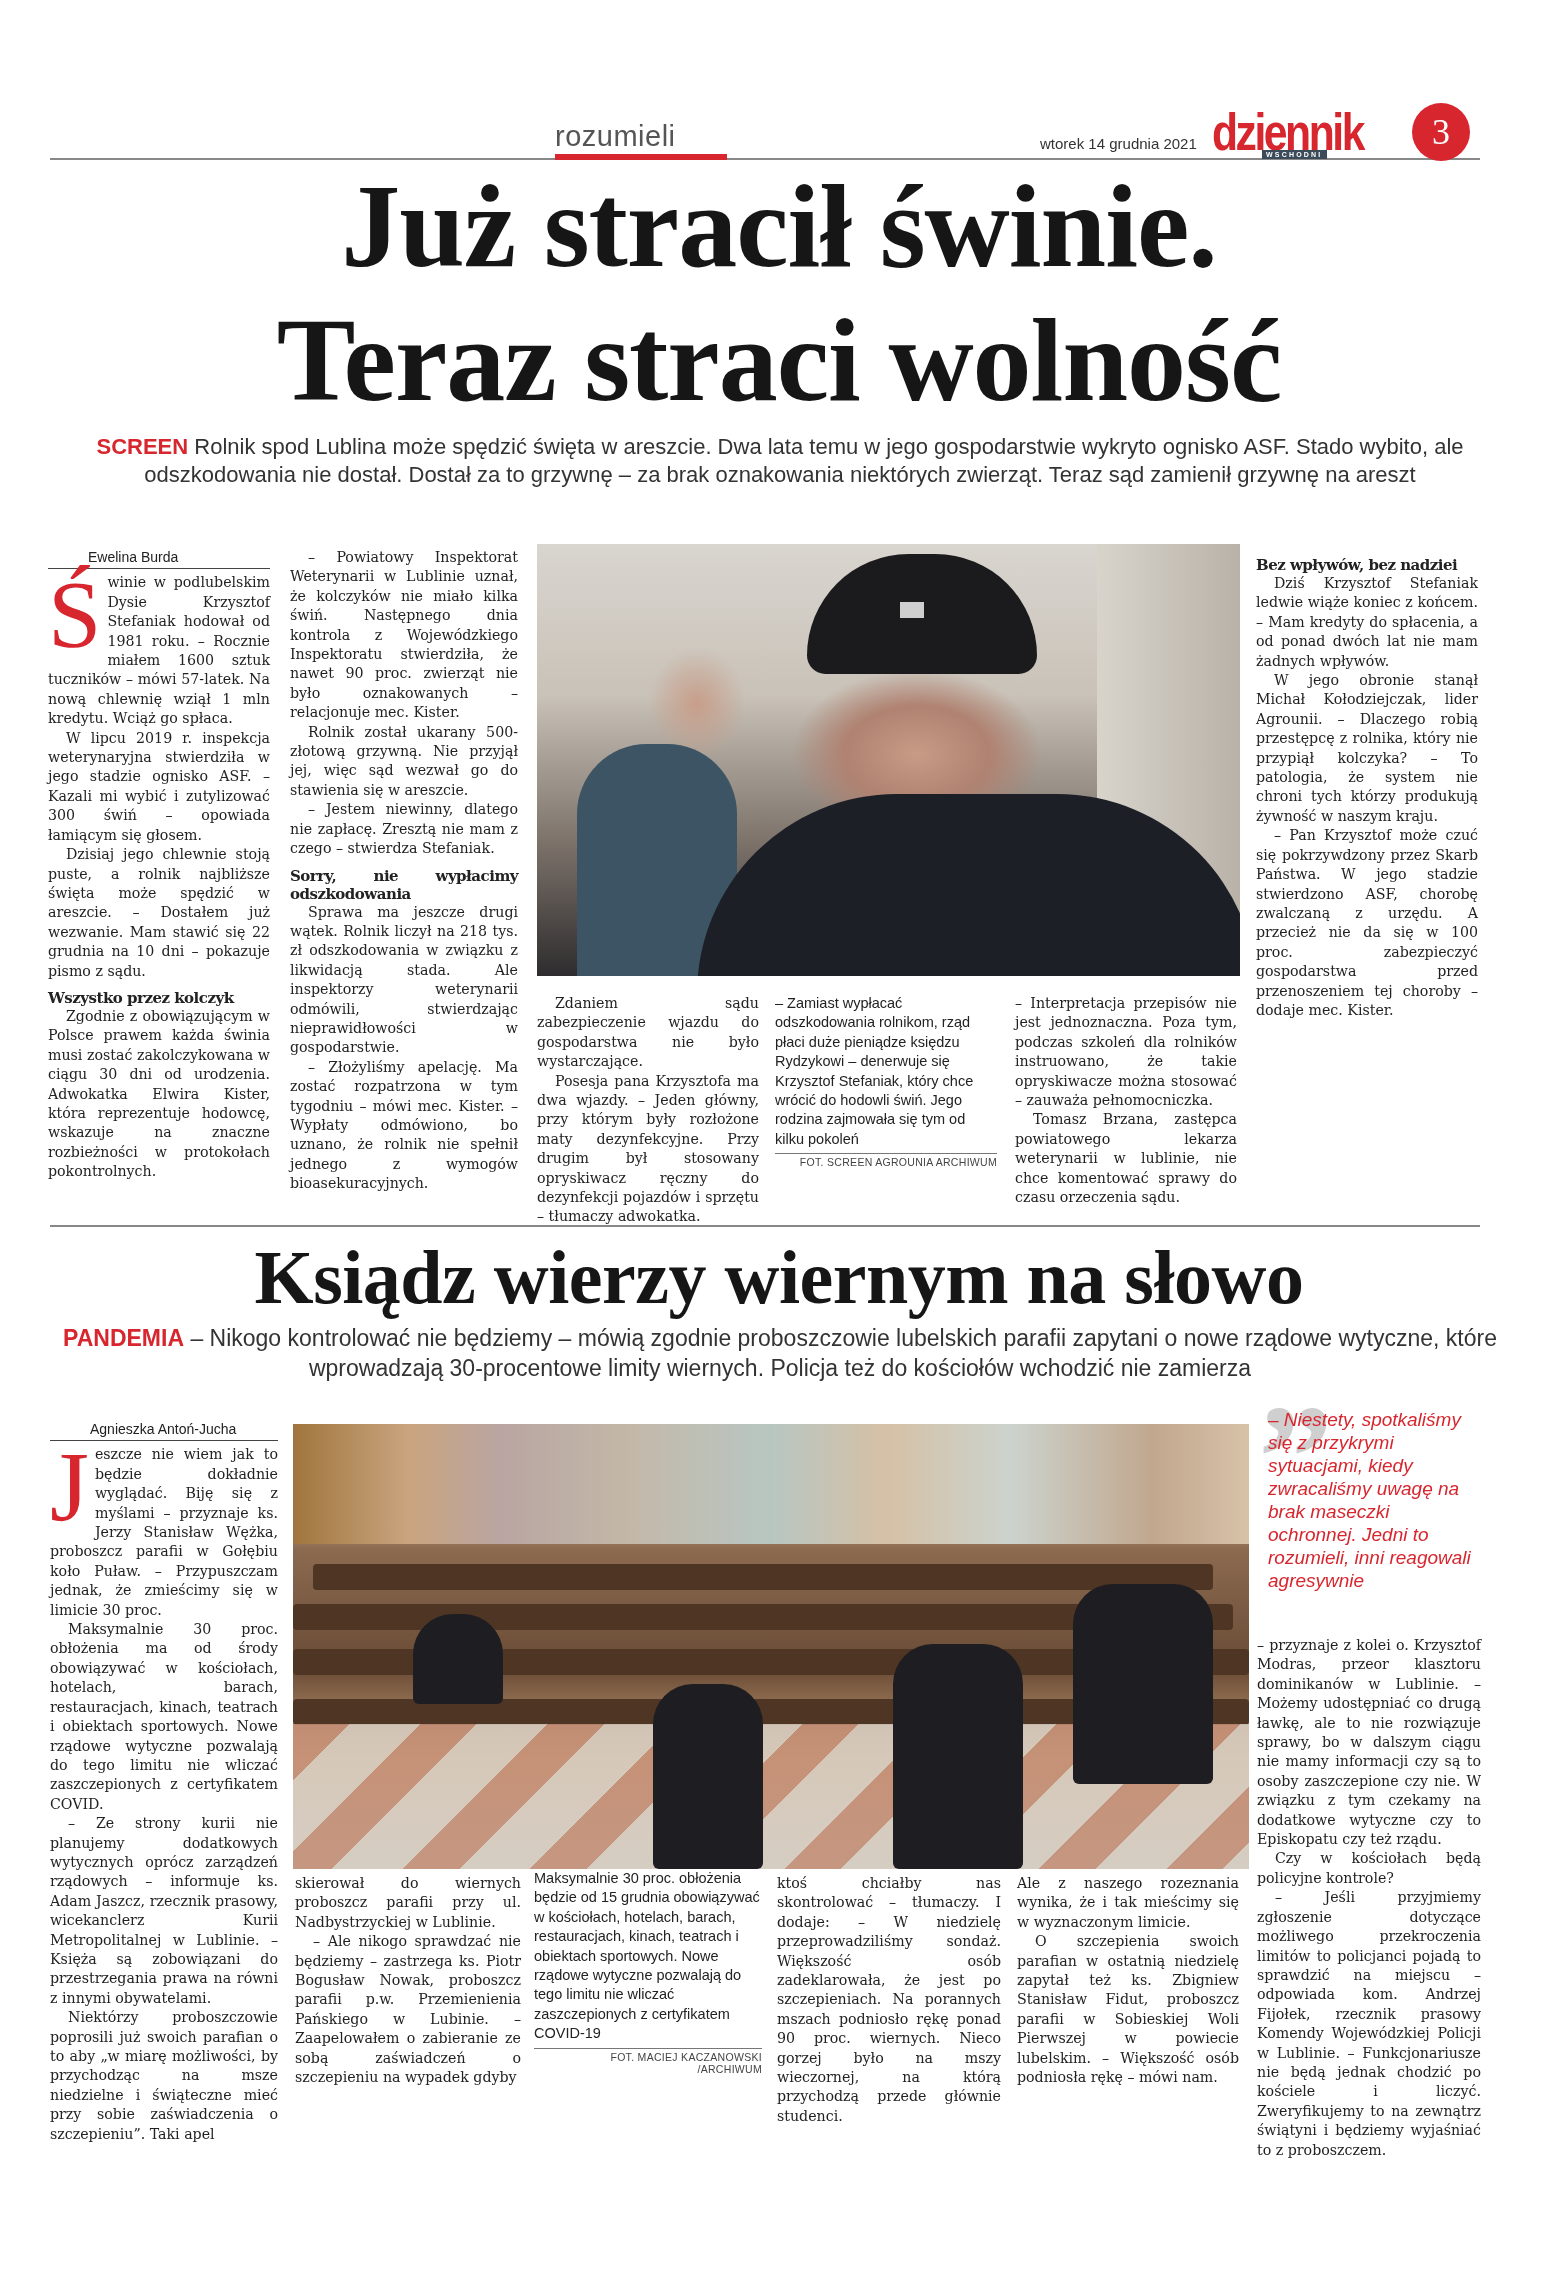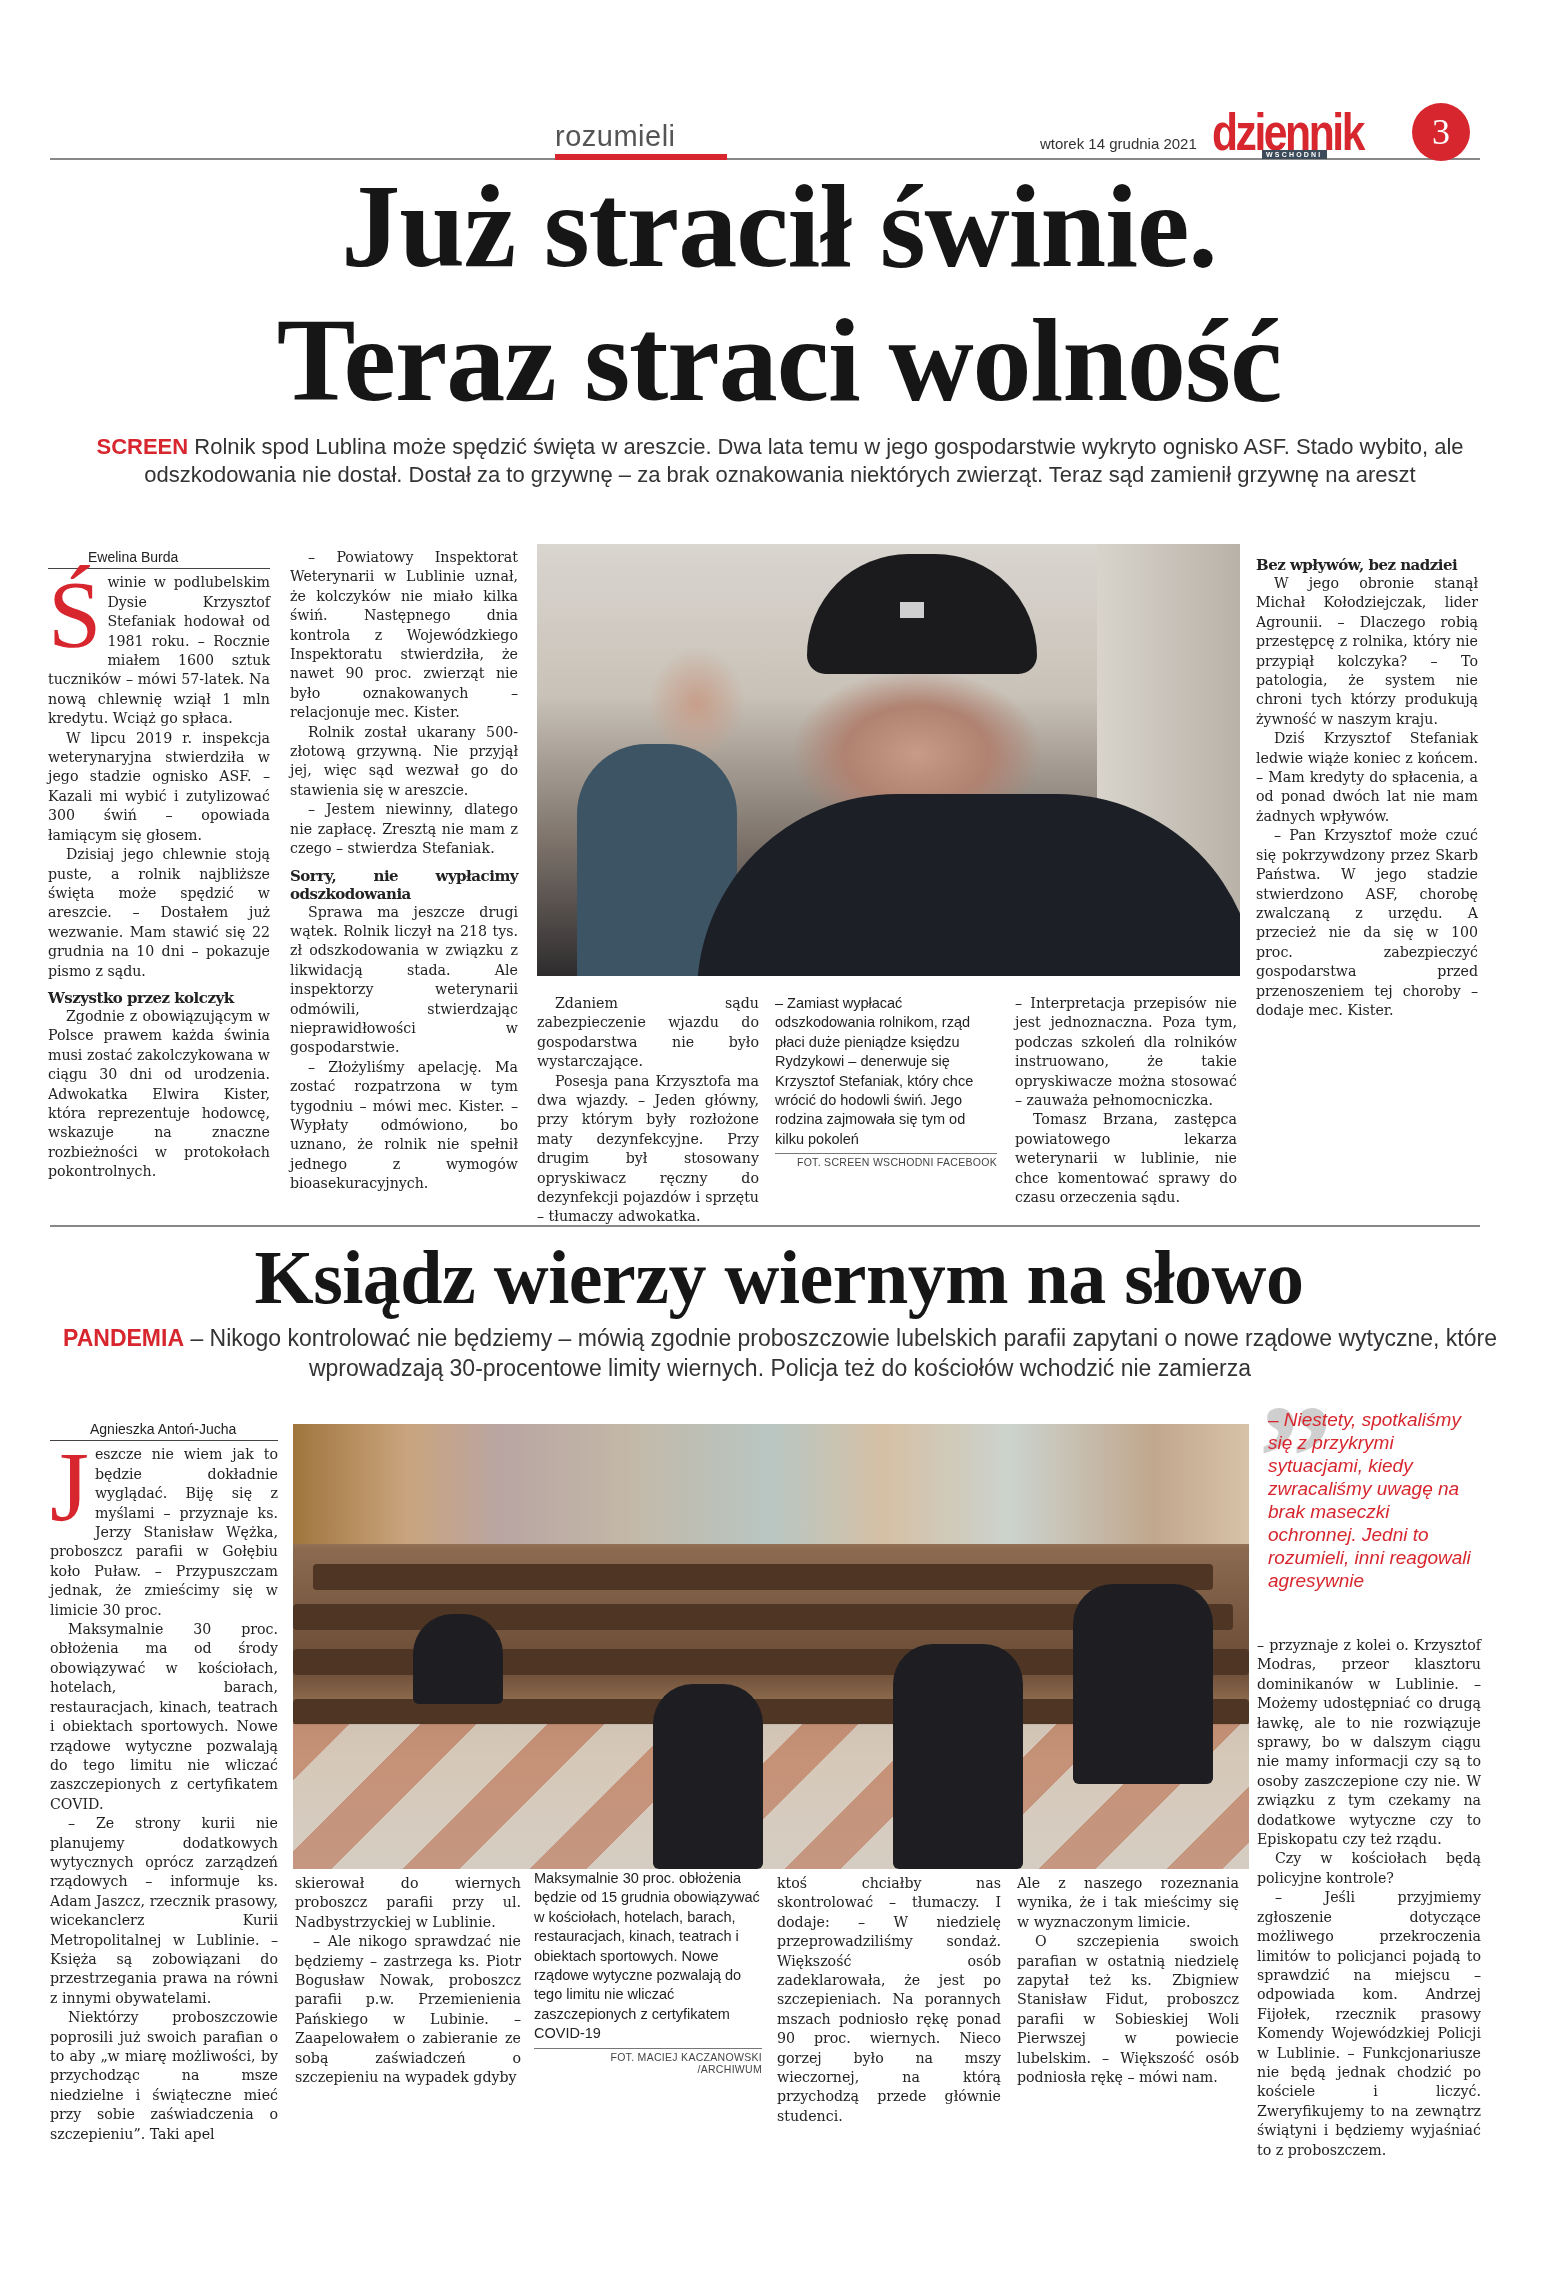--- a/index.html
+++ b/index.html
@@ -114,32 +114,32 @@
   <div class="hat-label"></div>
 </div>
 
 <div class="abs col" style="left:537px; top:994px; width:222px;">
   <p>Zdaniem sądu zabezpieczenie wjazdu do gospodarstwa nie było wystarczające.</p>
   <p>Posesja pana Krzysztofa ma dwa wjazdy. – Jeden główny, przy którym były rozłożone maty dezynfekcyjne. Przy drugim był stosowany opryskiwacz ręczny do dezynfekcji pojazdów i sprzętu – tłumaczy adwokatka.</p>
 </div>
 
 <div class="abs" style="left:775px; top:994px; width:222px;">
   <div class="caption-sans">– Zamiast wypłacać odszkodowania rolnikom, rząd płaci duże pieniądze księdzu Rydzykowi – denerwuje się Krzysztof Stefaniak, który chce wrócić do hodowli świń. Jego rodzina zajmowała się tym od kilku pokoleń</div>
-  <div class="credit" style="margin-top:4px;">FOT. SCREEN WSCHODNI FACEBOOK</div>
+  <div class="credit" style="margin-top:4px;">FOT. SCREEN AGROUNIA ARCHIWUM</div>
 </div>
 
 <div class="abs col" style="left:1015px; top:994px; width:222px;">
   <p class="noindent">– Interpretacja przepisów nie jest jednoznaczna. Poza tym, podczas szkoleń dla rolników instruowano, że takie opryskiwacze można stosować – zauważa pełnomocniczka.</p>
   <p>Tomasz Brzana, zastępca powiatowego lekarza weterynarii w lublinie, nie chce komentować sprawy do czasu orzeczenia sądu.</p>
 </div>
 
 <div class="abs col" style="left:1256px; top:548px; width:222px;">
   <h4>Bez wpływów, bez nadziei</h4>
+  <p>Dziś Krzysztof Stefaniak ledwie wiąże koniec z końcem. – Mam kredyty do spłacenia, a od ponad dwóch lat nie mam żadnych wpływów.</p>
   <p>W jego obronie stanął Michał Kołodziejczak, lider Agrounii. – Dlaczego robią przestępcę z rolnika, który nie przypiął kolczyka? – To patologia, że system nie chroni tych którzy produkują żywność w naszym kraju.</p>
-  <p>Dziś Krzysztof Stefaniak ledwie wiąże koniec z końcem. – Mam kredyty do spłacenia, a od ponad dwóch lat nie mam żadnych wpływów.</p>
   <p>– Pan Krzysztof może czuć się pokrzywdzony przez Skarb Państwa. W jego stadzie stwierdzono ASF, chorobę zwalczaną z urzędu. A przecież nie da się w 100 proc. zabezpieczyć gospodarstwa przed przenoszeniem tej choroby – dodaje mec. Kister.</p>
 </div>
 
 <div class="abs" id="mid-rule"></div>
 <div class="abs headline" id="headline-2">Ksiądz wierzy wiernym na słowo</div>
 <div class="abs lead" id="lead-2">
   <span class="kicker">PANDEMIA</span><span> – Nikogo kontrolować nie będziemy – mówią zgodnie proboszczowie lubelskich parafii zapytani o nowe rządowe wytyczne, które wprowadzają 30-procentowe limity wiernych. Policja też do kościołów wchodzić nie zamierza</span>
 </div>
 
 <div class="abs col" style="left:50px; top:1420px; width:228px;">

